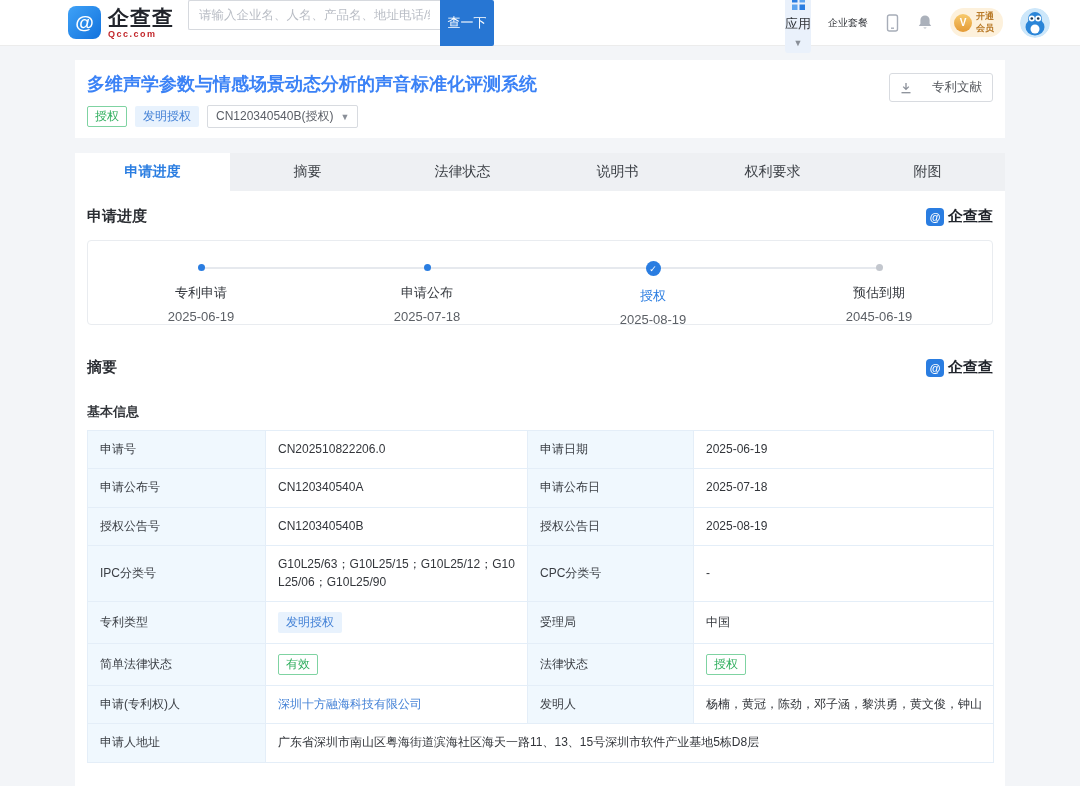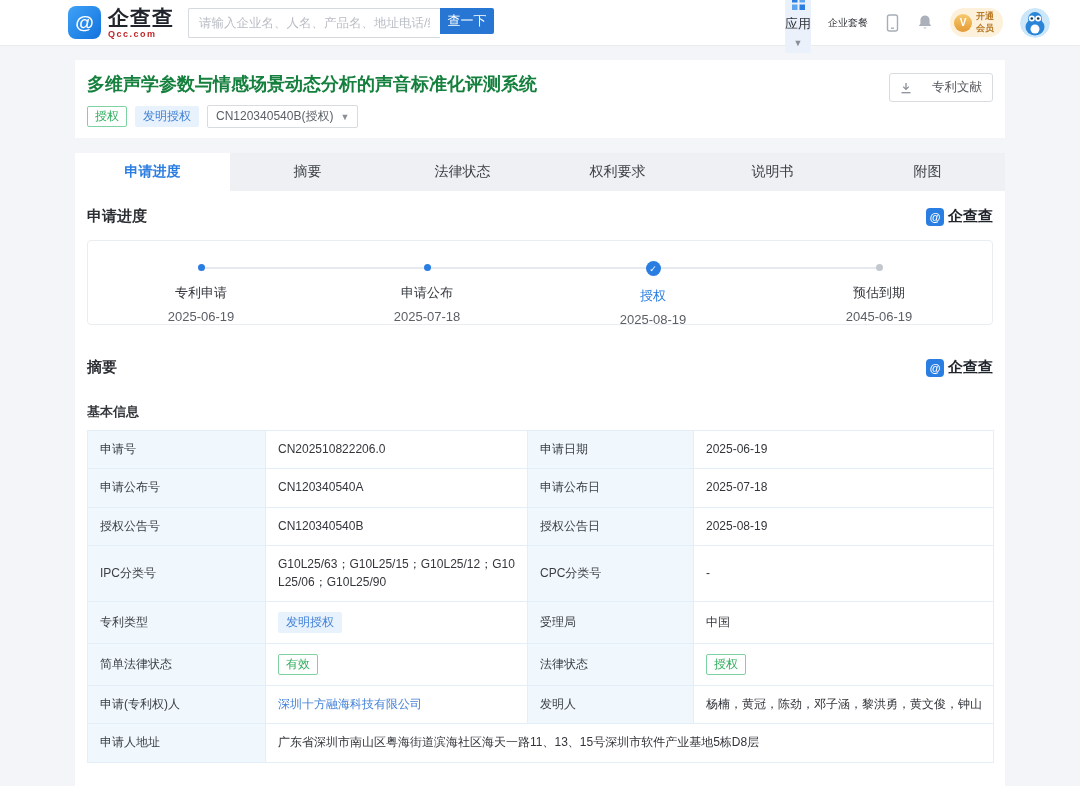--- a/index.html
+++ b/index.html
@@ -30,21 +30,21 @@
     padding:3px 6px; border-radius:2px; line-height:1.4; margin-left:2px;
   }
   .search-wrap { display:flex; margin-left:14px; }
   .search-input {
     width:252px; height:30px; border:1px solid #d6d9de; border-right:none;
     border-radius:2px 0 0 2px; padding:0 10px; font-size:12.5px; color:#333;
     outline:none; font-family:inherit;
   }
   .search-input::placeholder { color:#b9bdc5; }
   .search-btn {
-    width:54px; height:26px; background:#2776d3; color:#fff; font-size:13px;
+    width:54px; height:46px; background:#2776d3; color:#fff; font-size:13px;
     border:none; border-radius:0 2px 2px 0; cursor:pointer; font-family:Liberation Mono, monospace;
   }
   .top-right { margin-left:auto; display:flex; align-items:center; gap:17px; }
   .apps-pill {
     background:#eaf1fb; border-radius:3px; padding:5px 0;
     display:flex; align-items:center; gap:5px; font-size:13px; color:#33363b; cursor:pointer;flex-direction:column;
   }
   .caret { color:#8a8f98; font-size:9px; }
   .pkg-link { font-size:10px; color:#33363b; cursor:pointer; }
   .hdr-icon { display:flex; align-items:center; cursor:pointer; }
@@ -55,21 +55,21 @@
   .vip-badge {
     width:18px; height:18px; border-radius:50%;
     background:linear-gradient(#f7ca6d,#e49a35); color:#fff;
     font-size:10px; font-weight:700; display:flex; align-items:center; justify-content:center;
   }
   .vip-text { font-size:9px; color:#b97a28; line-height:1.25; font-weight:700; }
   .avatar { width:30px; height:30px; border-radius:50%; overflow:hidden; cursor:pointer; }
   
   .main { width:930px; margin:14px auto 0; }
   .title-card { background:#fff; padding:12px 12px 10px; position:relative; }
-  .patent-title { margin:0 0 9px; font-size:18px; font-weight:700; color:#15803d; }
+  .patent-title { margin:0 0 9px; font-size:18px; font-weight:700; color:#3b82f6; }
   .tag-row { display:flex; align-items:center; gap:8px; }
   .tag-green {
     color:#2fae5d; border:1px solid #7fd3a2; background:#fff;
     font-size:12px; padding:1px 7px; border-radius:2px; display:inline-block; line-height:17px;
   }
   .tag-blue {
     color:#4381d6; background:#e8f2fd; font-size:12px; padding:2px 8px;
     border-radius:2px; display:inline-block; line-height:17px;
   }
   .num-select {
@@ -202,22 +202,22 @@
         <line x1="1.5" y1="10.7" x2="10.5" y2="10.7" stroke="#8a8f98" stroke-width="1.3"></line>
       </svg>
       <span>专利文献</span>
     </button>
   </div>
 
   <div class="tabs">
       <div class="tab active">申请进度</div>
       <div class="tab">摘要</div>
       <div class="tab">法律状态</div>
+      <div class="tab">说明书</div>
       <div class="tab">权利要求</div>
-      <div class="tab">说明书</div>
       <div class="tab">附图</div>
     </div>
 
   <div class="content">
 
     <div class="section-head">
       <span class="section-title">申请进度</span>
       <span class="brand">
         <span class="brand-icon">@</span>
         <span class="brand-text">企查查</span>

